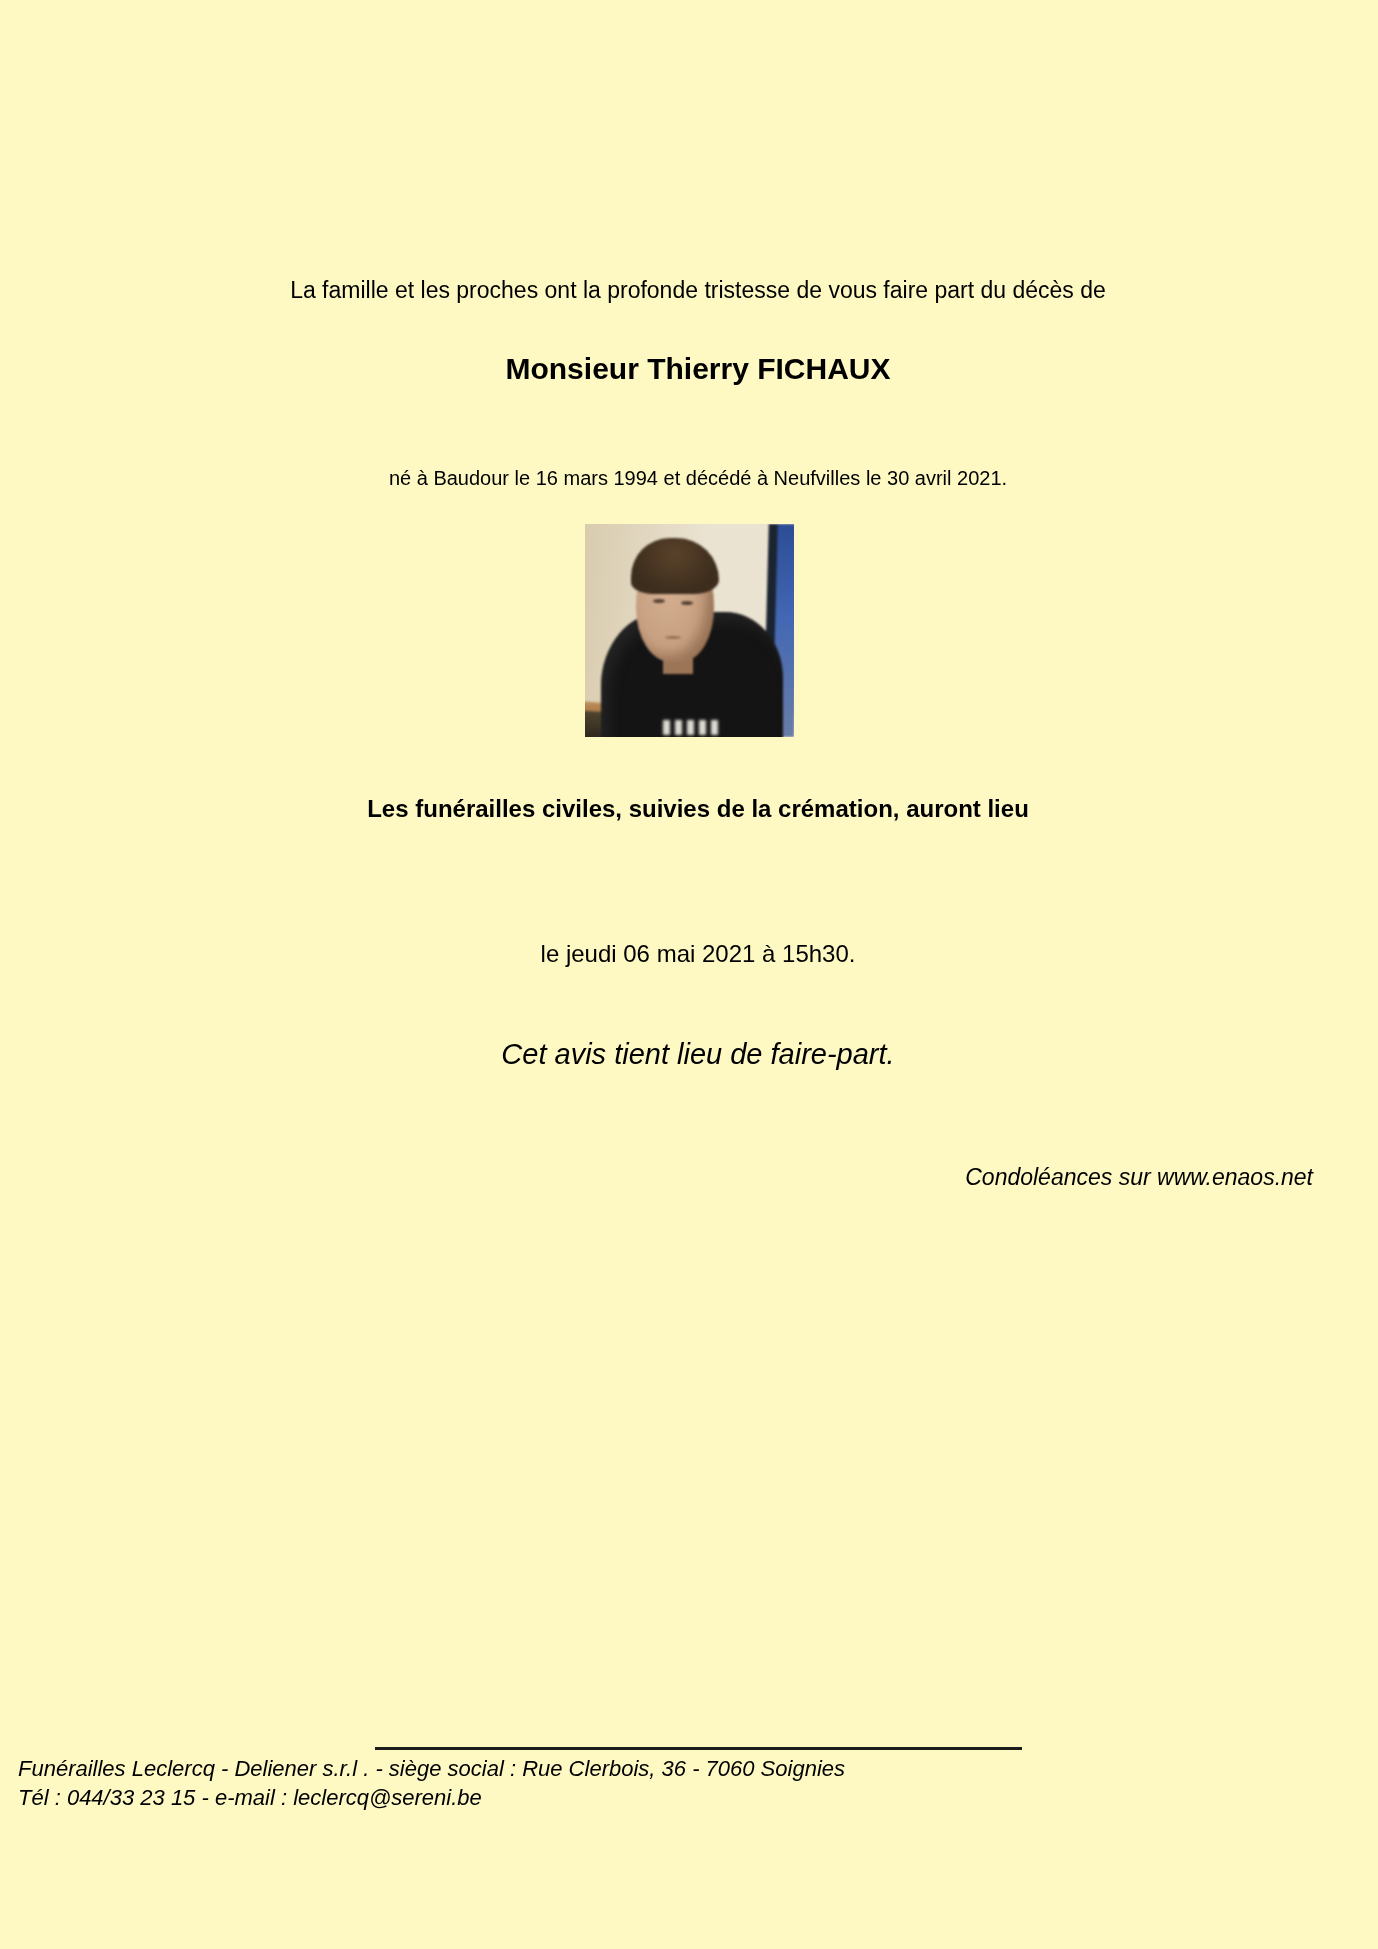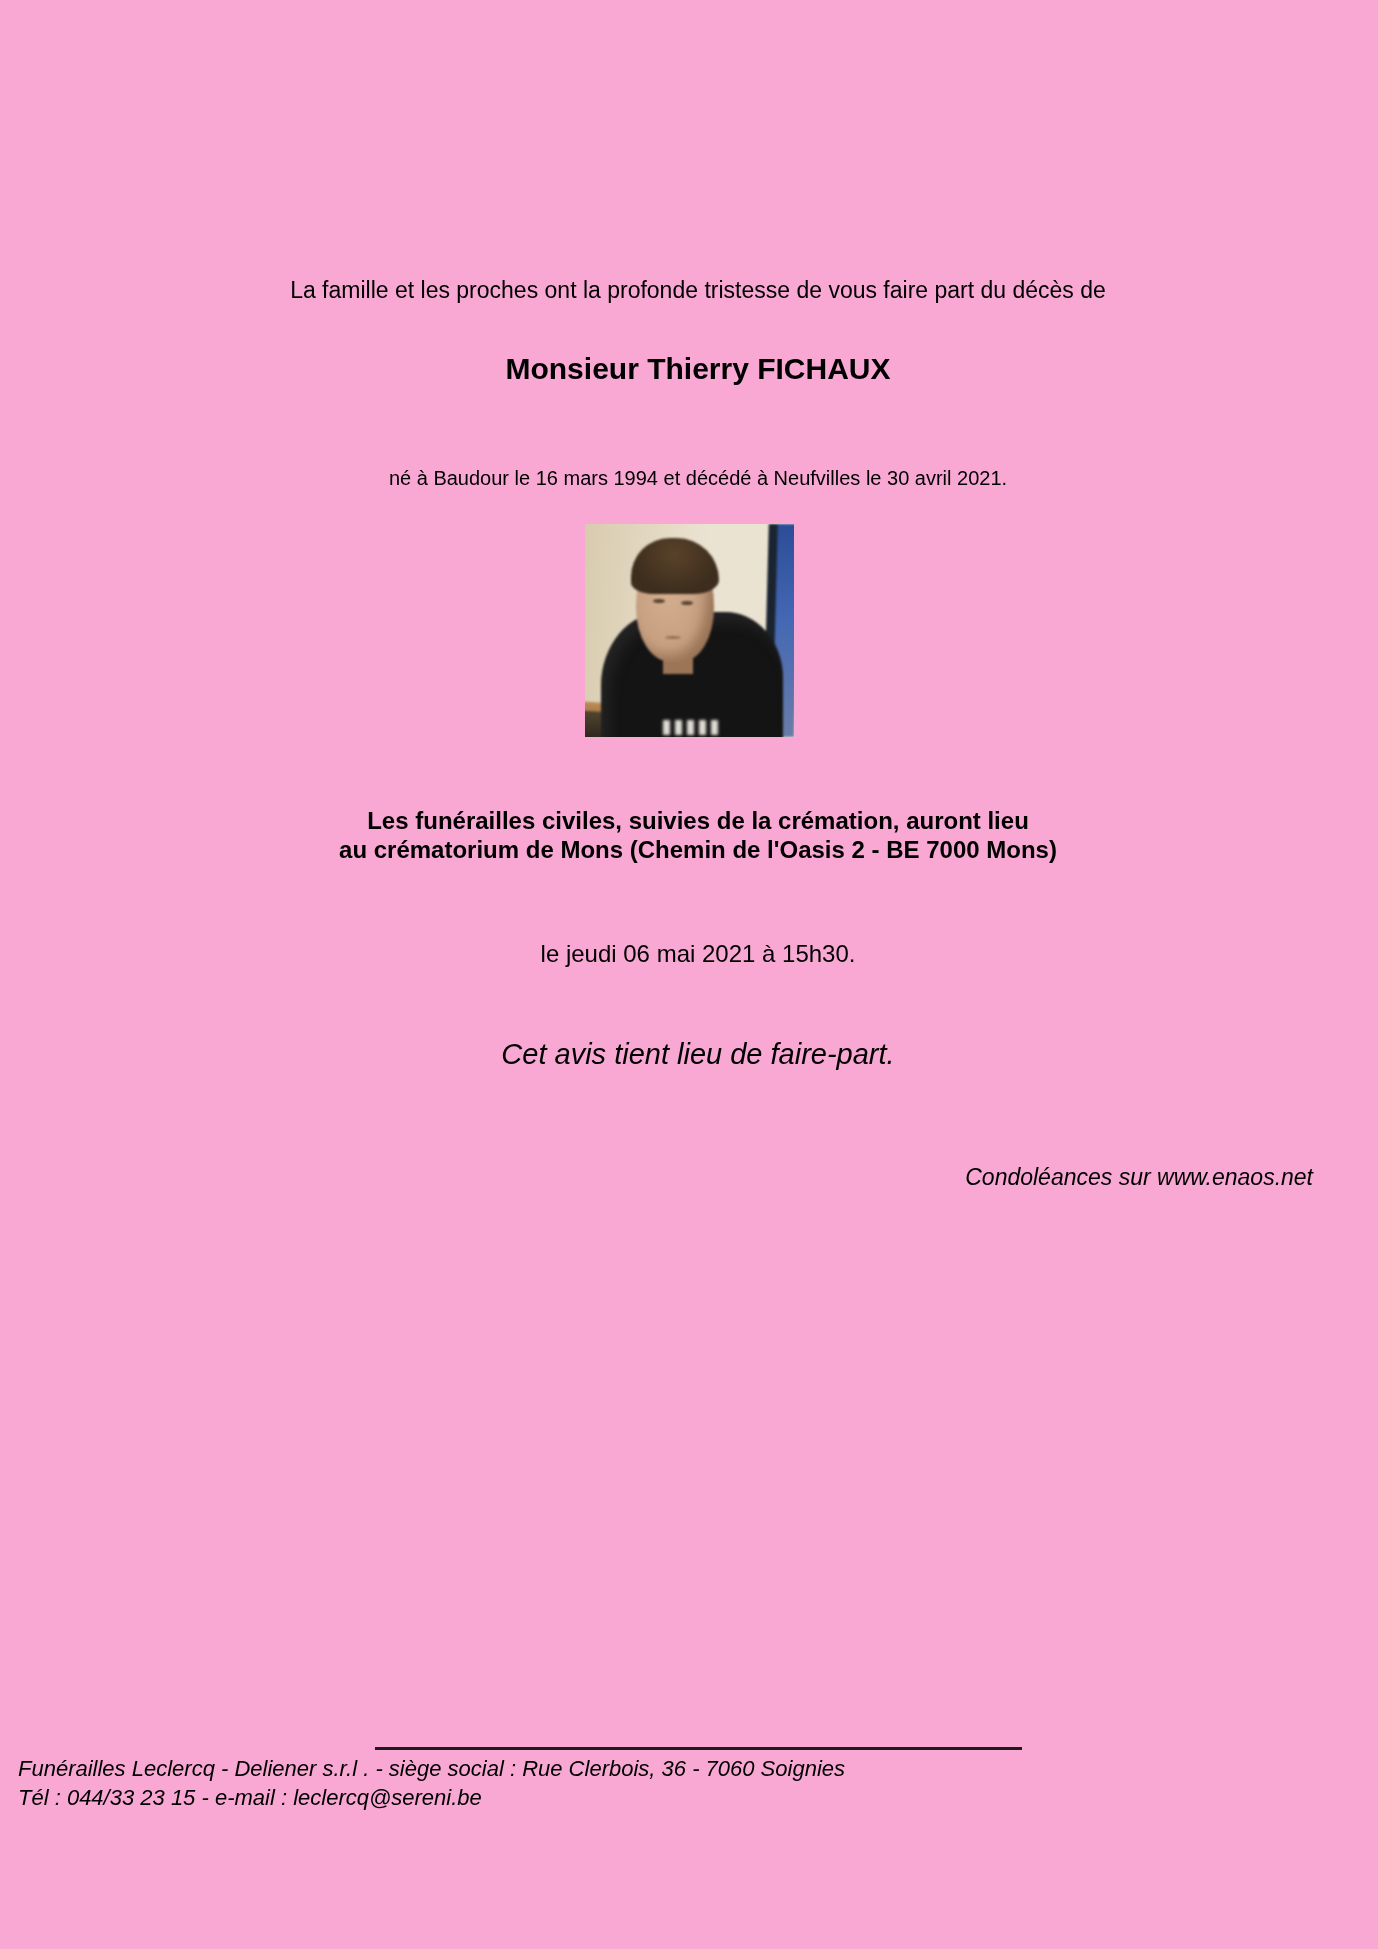--- a/index.html
+++ b/index.html
@@ -4,36 +4,36 @@
 <style>
   html, body {
     margin: 0;
     padding: 0;
     background: #ffffff;
   }
   .page {
     position: relative;
     width: 1378px;
     height: 1949px;
-    background: #f9a8d4;
+    background: #fef9c3;
     font-family: "Liberation Sans", "DejaVu Sans", sans-serif;
     color: #000000;
     overflow: hidden;
   }
   .centered {
     position: absolute;
     left: 18px;
     right: 0;
     text-align: center;
     margin: 0;
   }
   .intro      { top: 277px;  font-size: 23px; }
   .name       { top: 352px;  font-size: 30px; font-weight: bold; }
   .dates      { top: 467px;  font-size: 20px; }
-  .ceremony   { top: 794px;  font-size: 24px; font-weight: bold; line-height: 29px; margin-top: 12px; }
+  .ceremony   { top: 794px;  font-size: 24px; font-weight: bold; line-height: 29px; }
   .when       { top: 940px;  font-size: 24px; font-weight: normal; }
   .notice     { top: 1038px; font-size: 29px; font-style: italic; }
   .condolences {
     position: absolute;
     top: 1164px;
     right: 65px;
     margin: 0;
     font-size: 23px;
     font-style: italic;
     text-align: center;
@@ -210,21 +210,20 @@
       <div class="head"></div>
       <div class="hair"></div>
       <div class="eye left"></div>
       <div class="eye right"></div>
       <div class="mouth"></div>
     </div>
   </div>
 
   <div class="centered ceremony">
     <div>Les funérailles civiles, suivies de la crémation, auront lieu</div>
-    <div>au crématorium de Mons (Chemin de l'Oasis 2 - BE 7000 Mons)</div>
   </div>
 
   <p class="centered when">le jeudi 06 mai 2021 à 15h30.</p>
 
   <p class="centered notice">Cet avis tient lieu de faire-part.</p>
 
   <p class="condolences">Condoléances sur www.enaos.net</p>
 
   <div class="footer">
     <div class="rule"></div>

